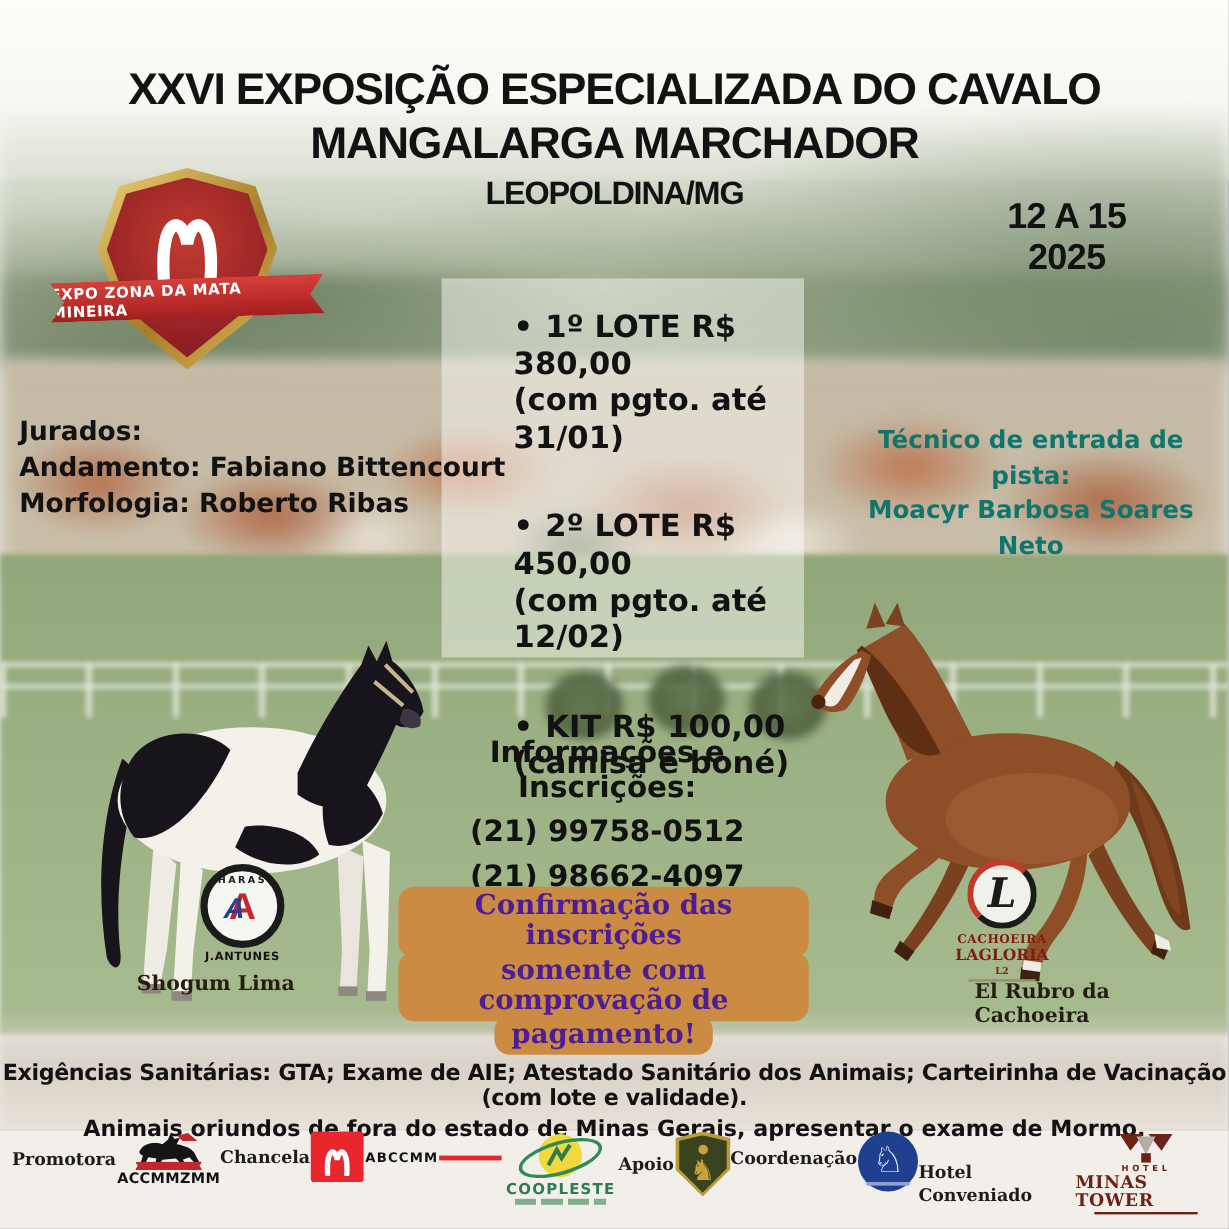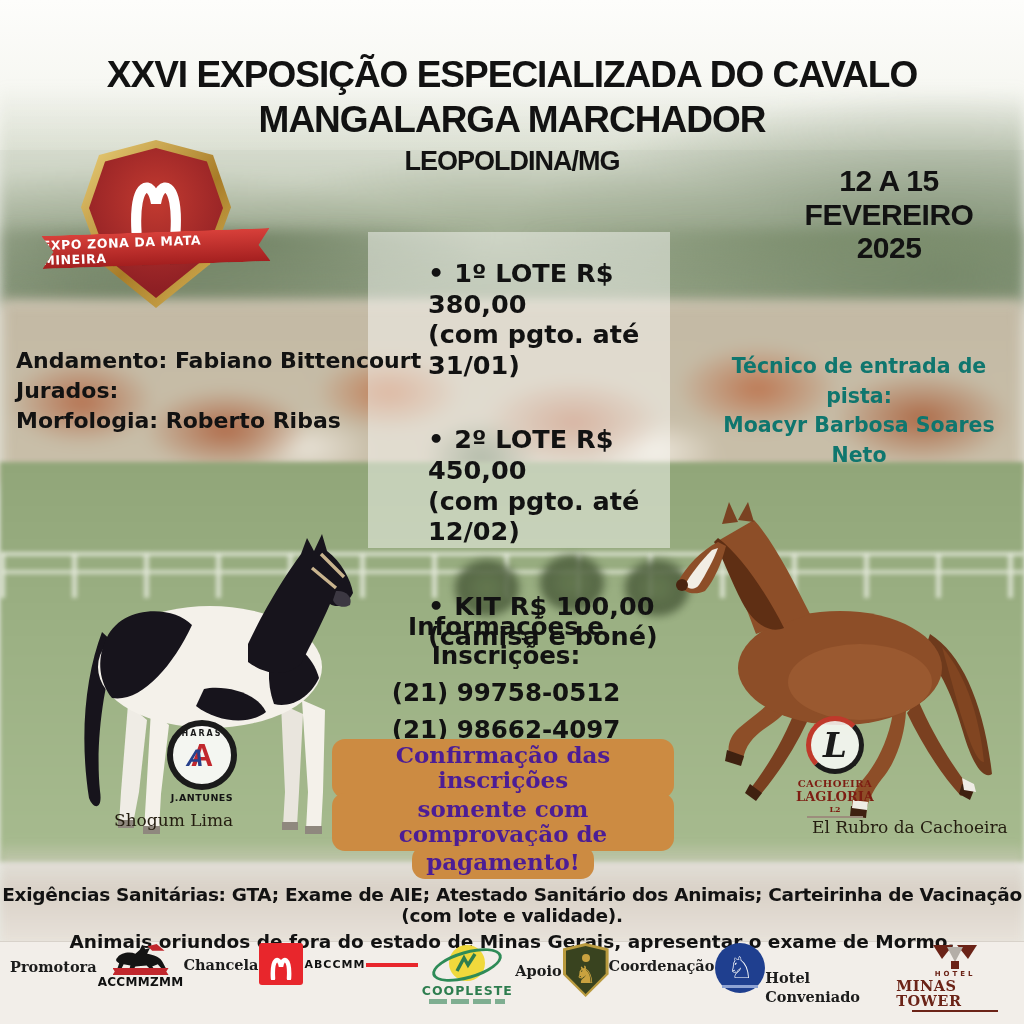--- a/index.html
+++ b/index.html
@@ -97,21 +97,21 @@
   
   .confirm{position:absolute;left:332px;top:744px;width:342px;text-align:center;z-index:6;
     font-family:"DejaVu Serif",serif;font-weight:700;color:#4c1d95;}
   .confirm span{display:inline-block;background:#cc8b42;border-radius:13px;
     padding:3px 14px 5px;font-size:23px;line-height:1.1;margin-top:-5px;}
 
   
   .horse-left{position:absolute;left:50px;top:492px;z-index:3;}
   .horse-right{position:absolute;left:632px;top:482px;z-index:3;}
   .horse-name{position:absolute;z-index:5;font-family:"DejaVu Serif",serif;
-    font-weight:400;font-size:17px;color:#241d10;}
+    font-weight:700;font-size:17px;color:#241d10;}
   .name-left{left:114px;top:810px;}
   .name-right{left:812px;top:817px;}
 
   
   .haras{position:absolute;left:160px;top:720px;width:84px;text-align:center;z-index:5;}
   .haras .ring{position:relative;width:70px;height:70px;margin:0 auto;border-radius:50%;
     border:6px solid #1b1b1b;background:rgba(255,255,255,.88);}
   .haras .ring .top{position:absolute;top:3px;left:0;right:0;font-size:8px;font-weight:800;
     letter-spacing:2px;color:#1b1b1b;}
   .haras .mono{position:relative;margin-top:12px;height:34px;}
@@ -217,27 +217,26 @@
     <svg class="badge-m" width="90" height="78" viewBox="0 0 100 100">
       <path d="M25,95 C21,28 45,26 50,58 C55,26 79,28 75,95" fill="none" stroke="#ffffff" stroke-width="13" stroke-linecap="round"></path>
     </svg>
     <div class="ribbon">
       <span>EXPO ZONA DA MATA MINEIRA</span>
     </div>
   </div>
 
   <div class="date">
     <div>12 A 15</div>
-    <div>FEVEREIRO</div>
     <div>2025</div>
   </div>
 
   <div class="judges">
+    <div>Jurados:</div>
     <div>Andamento:  Fabiano Bittencourt</div>
-    <div>Jurados:</div>
     <div>Morfologia: Roberto Ribas</div>
   </div>
 
   <div class="official">
     <div>Técnico de entrada de pista:</div>
     <div>Moacyr Barbosa Soares Neto</div>
   </div>
 
   <div class="panel">
     <div class="price-item">

